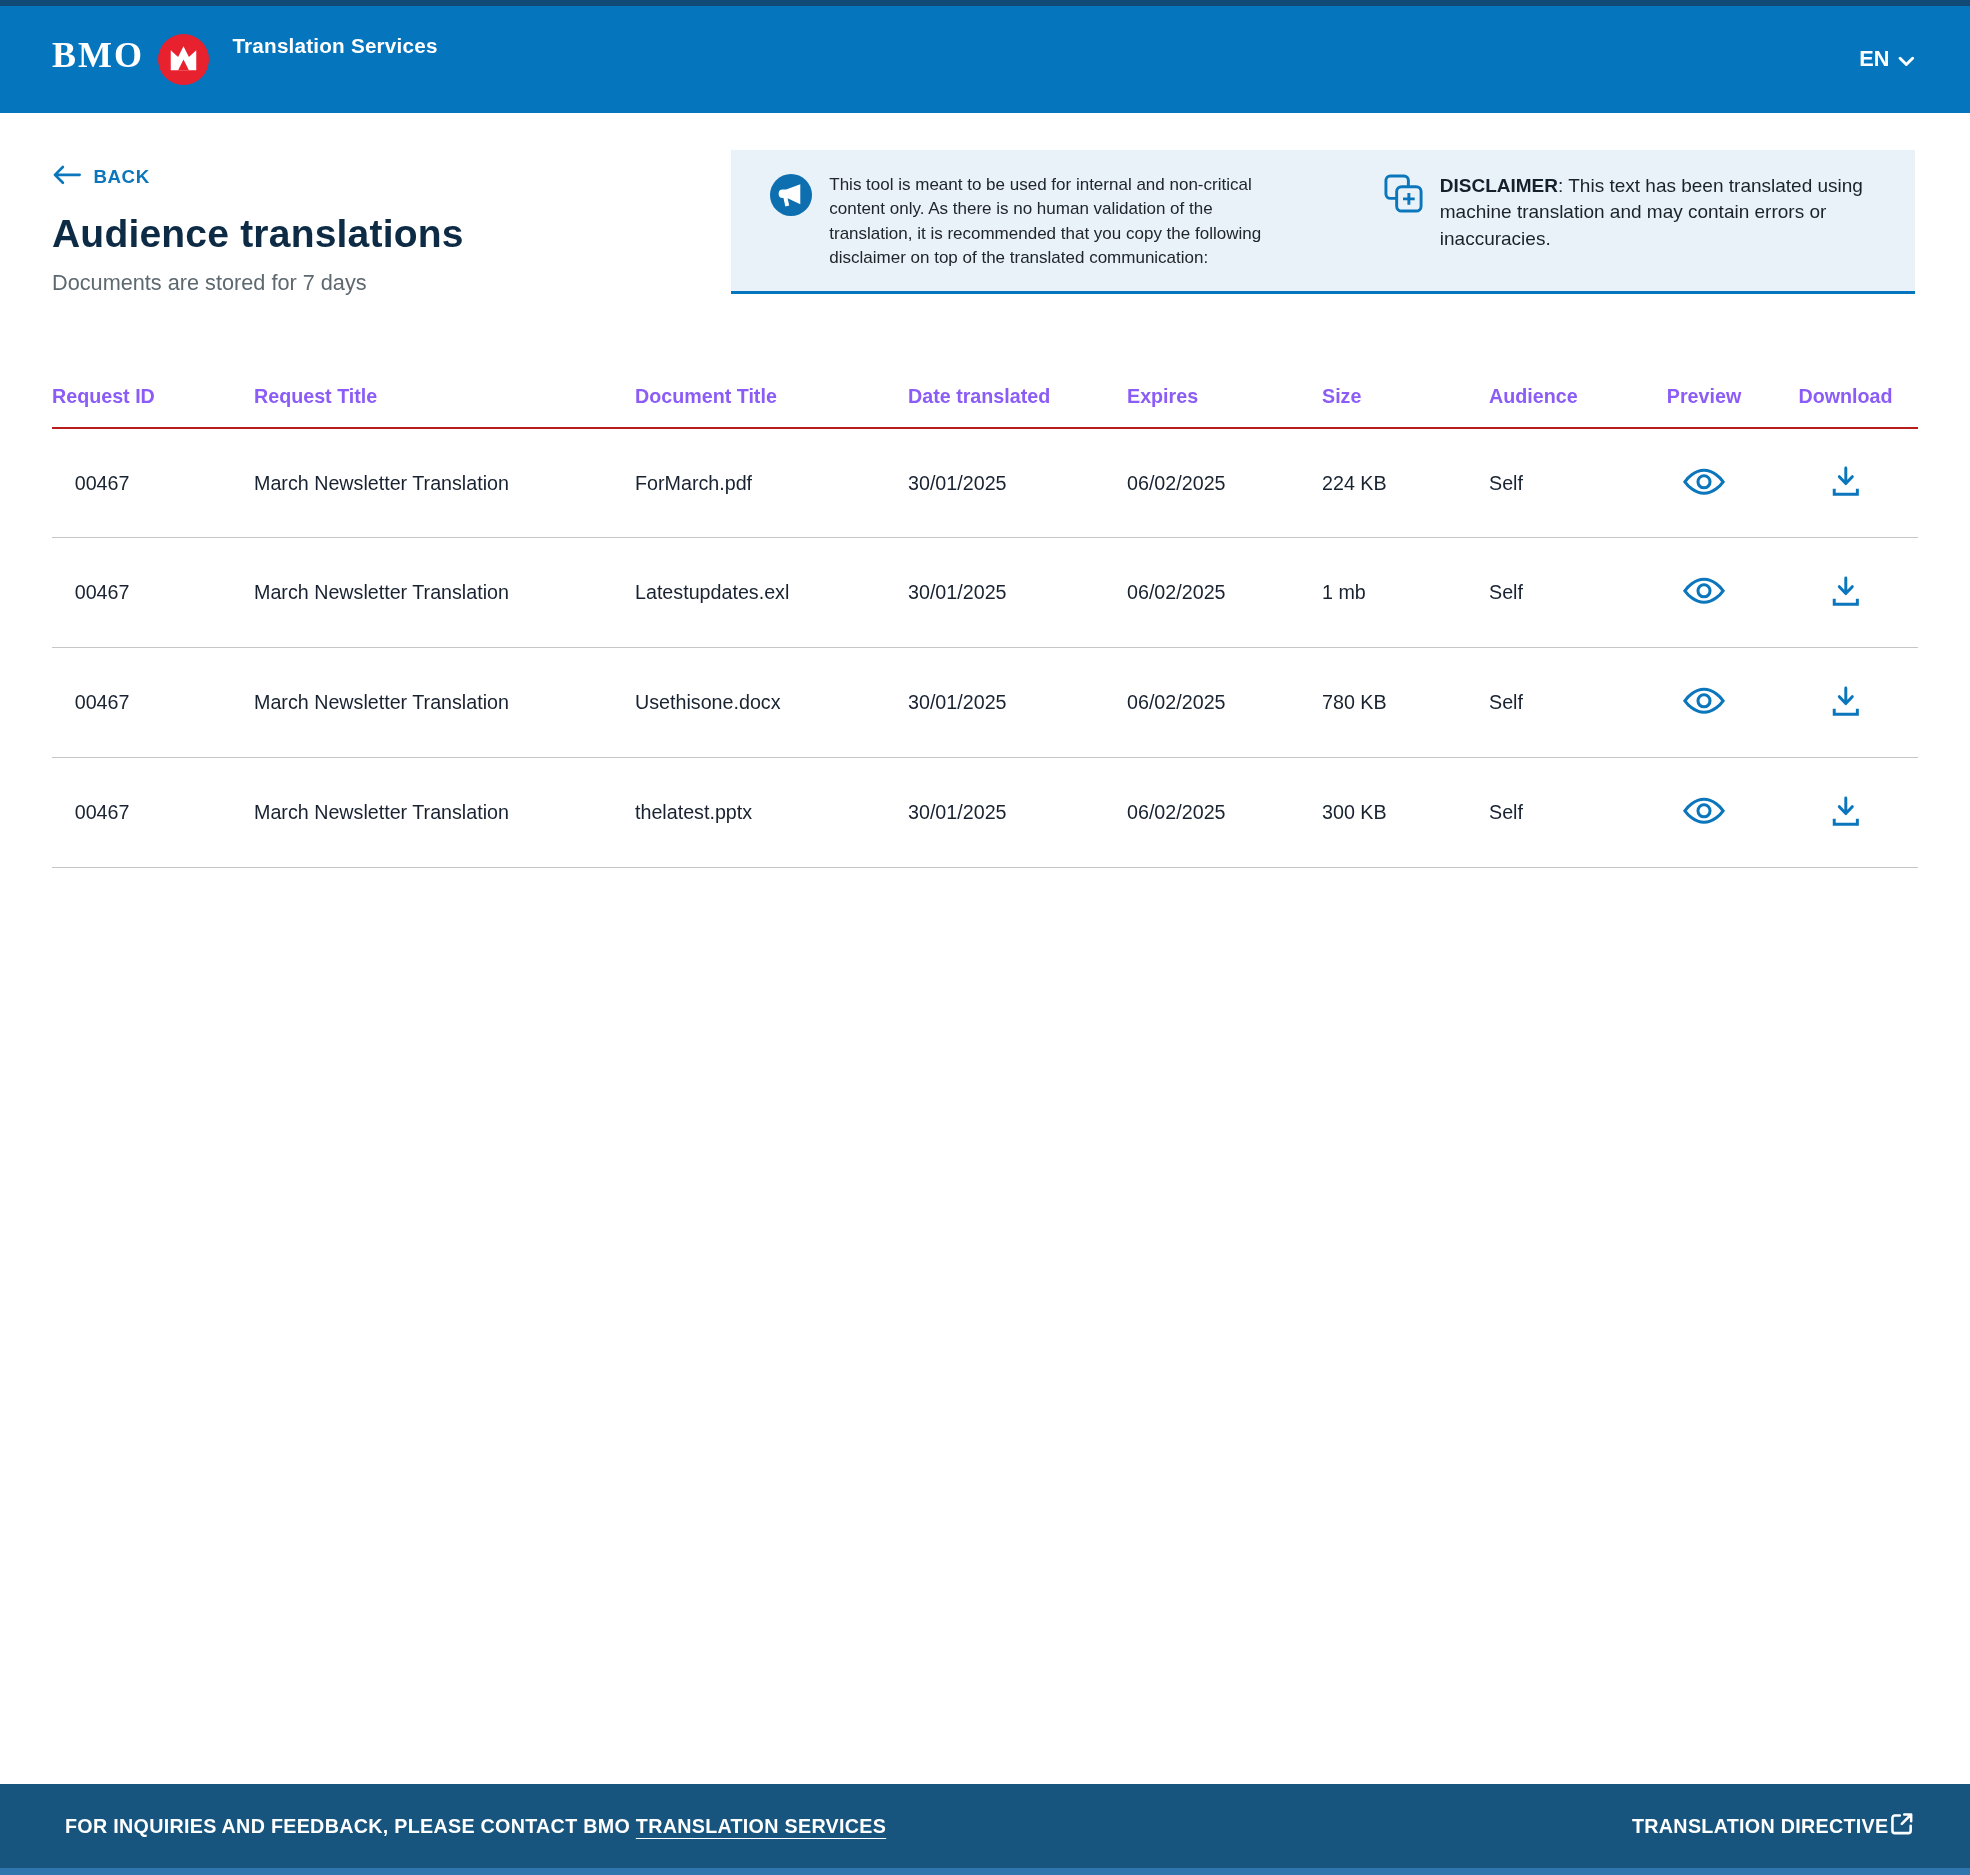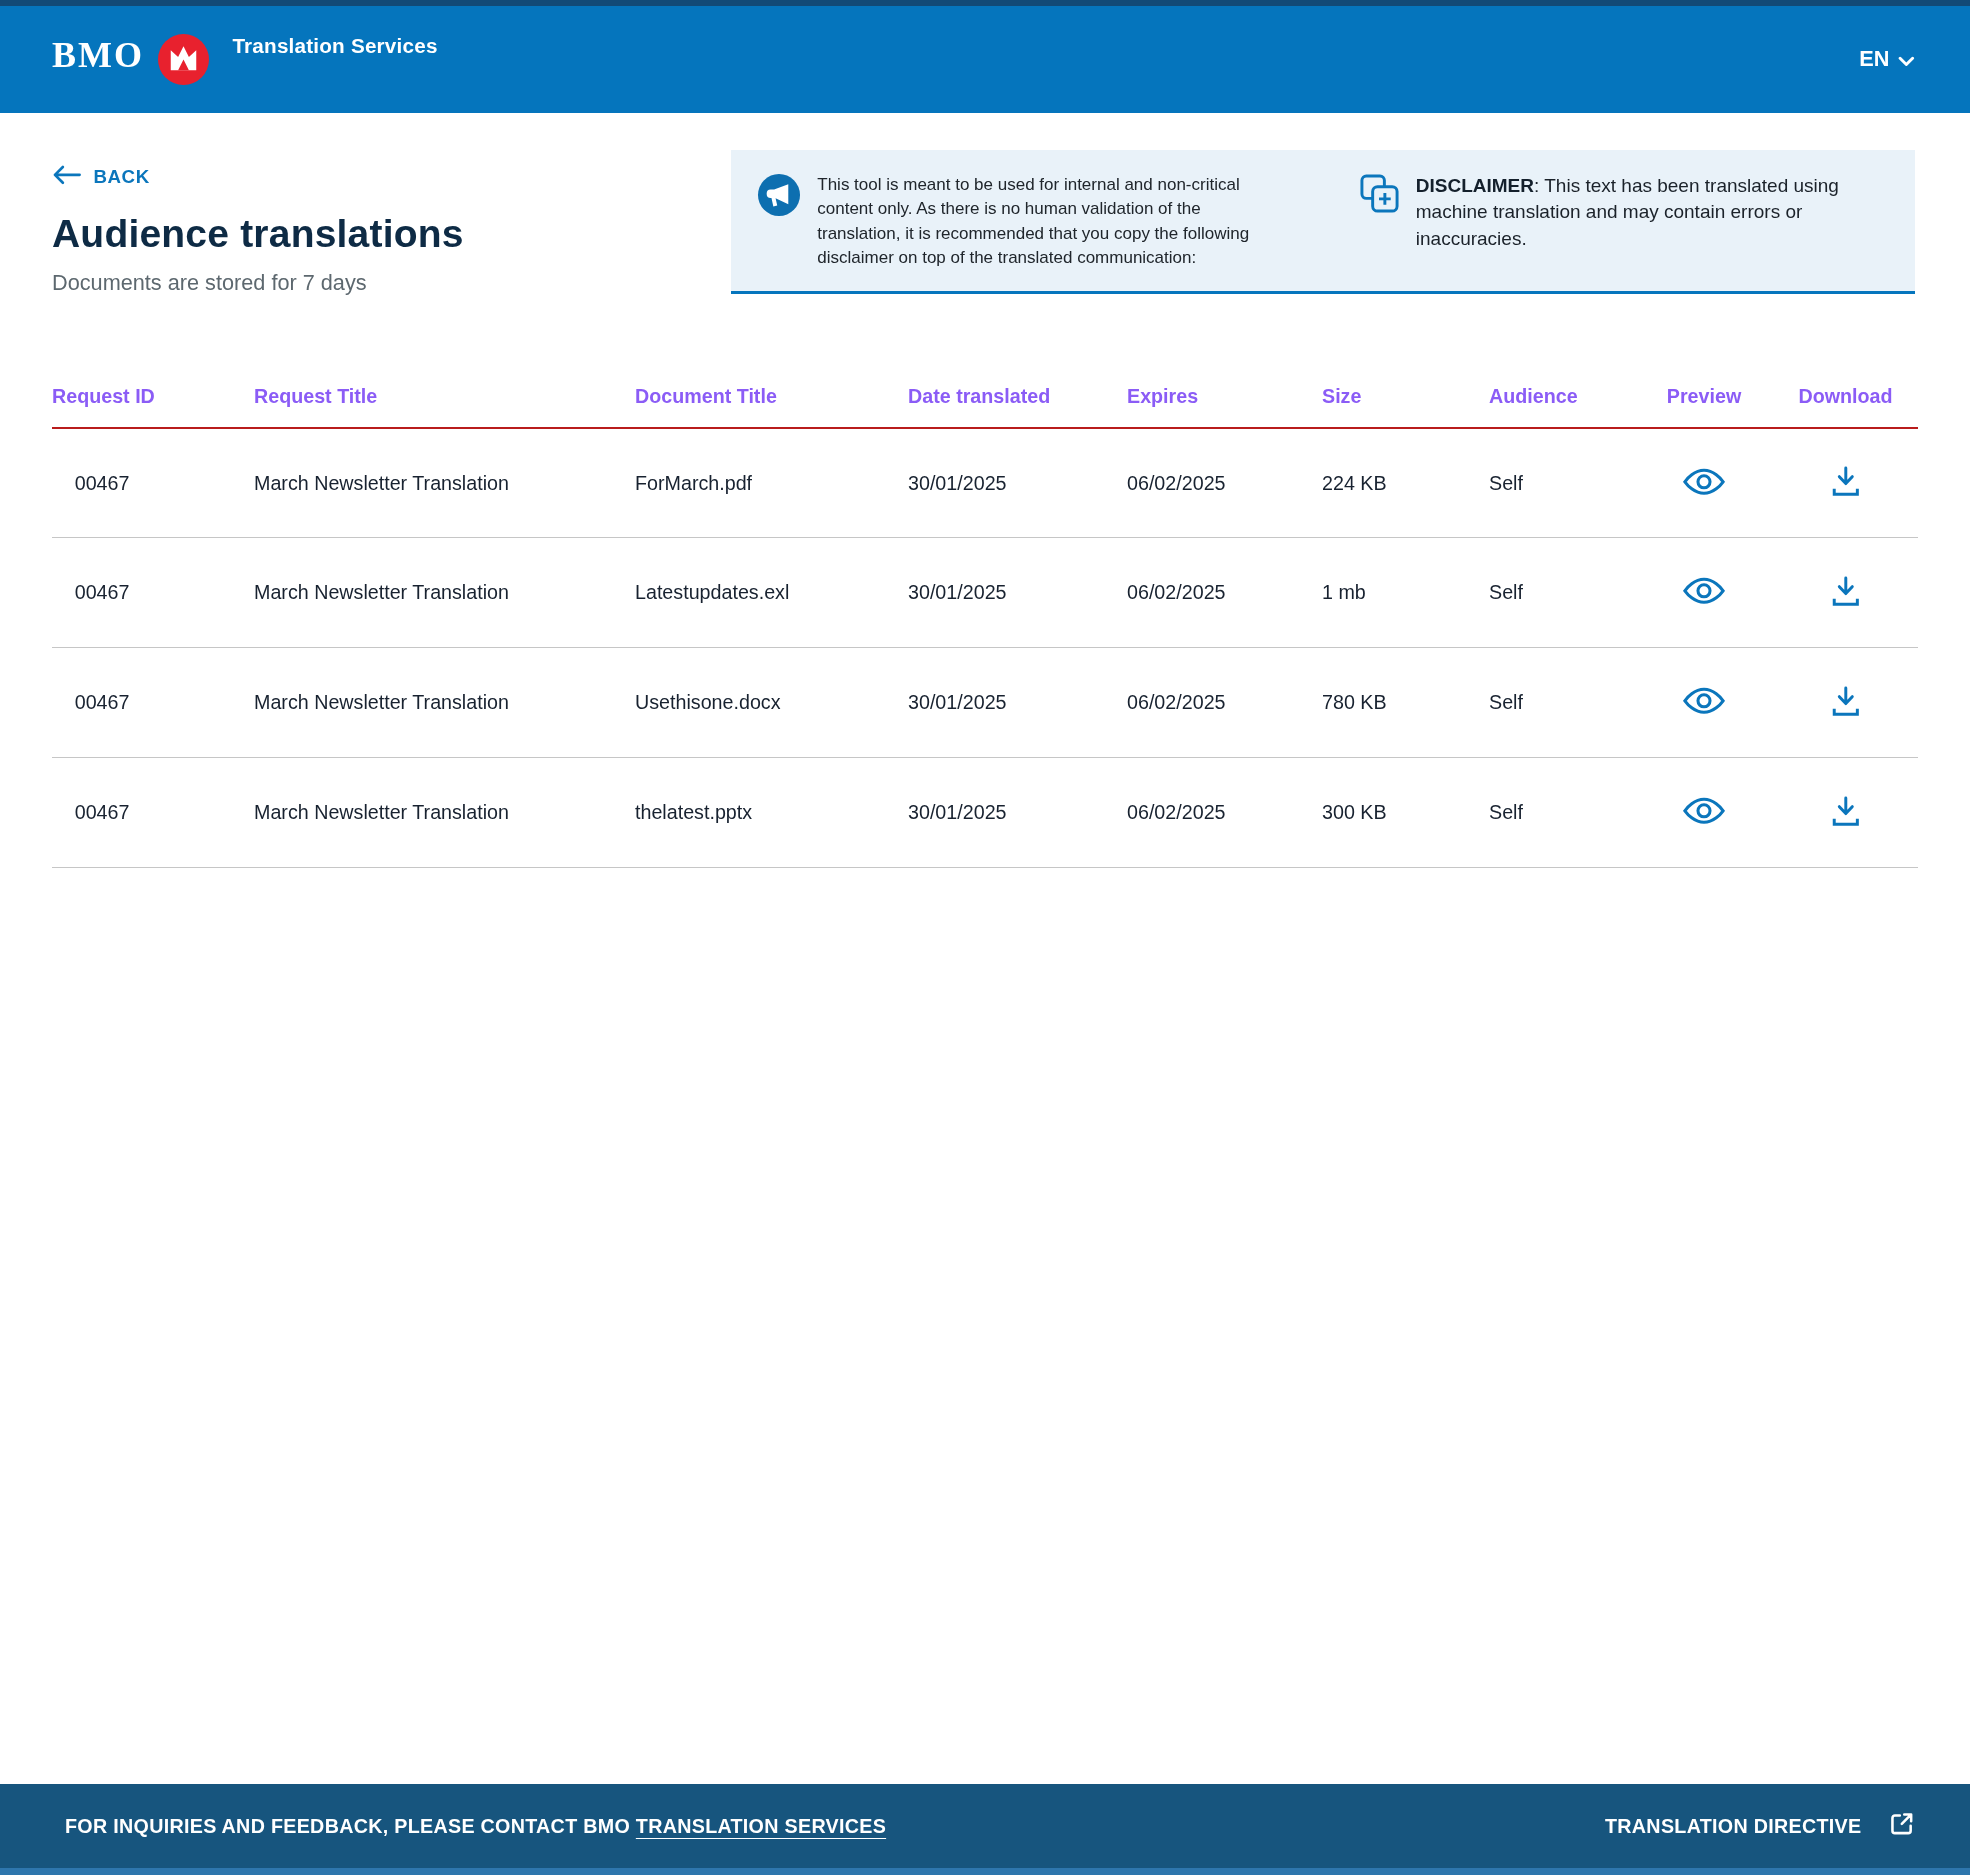--- a/index.html
+++ b/index.html
@@ -53,21 +53,21 @@
   .subtitle { margin-top: 13.8px; font-size: 21.7px; color: #5d686f; }
 
   .notice-panel {
     flex: 1;
     margin-top: 37px;
     background: #e9f2f9;
     border-bottom: 3.9px solid #0575bd;
     display: flex;
     min-height: 137px;
   }
-  .notice { display: flex; align-items: flex-start; }
+  .notice { display: flex; align-items: flex-start; margin-left: 12px; }
   .notice-left { flex: 0 0 591px; padding: 22.7px 39px 19.7px 25.6px; gap: 16.7px; }
   .notice-right { flex: 1; padding: 22.7px 29.6px 19.7px 37px; gap: 15.8px; }
   .notice .icon-wrap { flex: none; }
   .notice-text { font-size: 17px; line-height: 24.6px; color: #20262c; }
   .disclaimer-text { font-size: 19px; line-height: 26.6px; color: #1b222a; }
   .disclaimer-text strong { font-weight: 700; color: #14202c; }
 
   
   table.results {
     width: 1866px;
@@ -103,21 +103,21 @@
     height: 84px; background: #17557e;
     display: flex; align-items: center; justify-content: space-between;
     padding: 0 55px 0 65px;
     color: #ffffff; font-weight: 700; font-size: 19.7px; letter-spacing: 0.3px;
   }
   .footer-strip { height: 7.9px; background: #2e76ad; }
   .footer-left a, .footer-right {
     color: #ffffff; text-decoration: none;
   }
   .footer-left .inline-link { text-decoration: underline; text-underline-offset: 4.9px; cursor: pointer; }
-  .footer-right { display: inline-flex; align-items: center; gap: 28px; cursor: pointer; }
+  .footer-right { display: inline-flex; align-items: center; gap: 1px; cursor: pointer; }
 </style>
 </head>
 <body>
 
 <div class="topstrip"></div>
 <header class="appbar">
   <div class="brand">
     <span class="bmo-wordmark">BMO</span>
     <span class="roundel">
       <svg viewBox="0 0 52 52" width="51" height="51">

